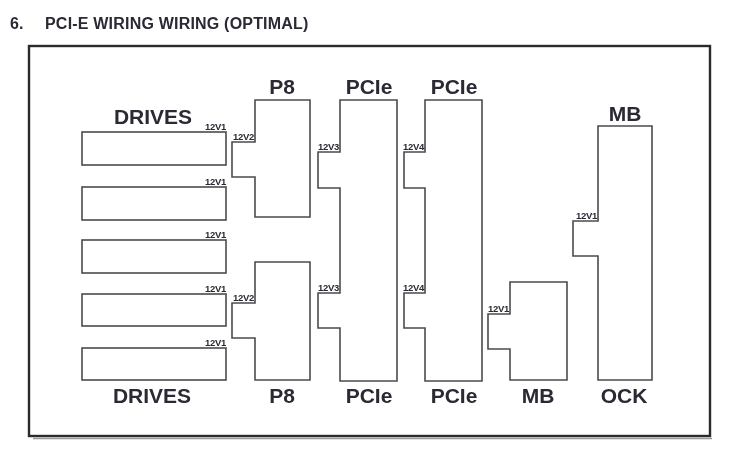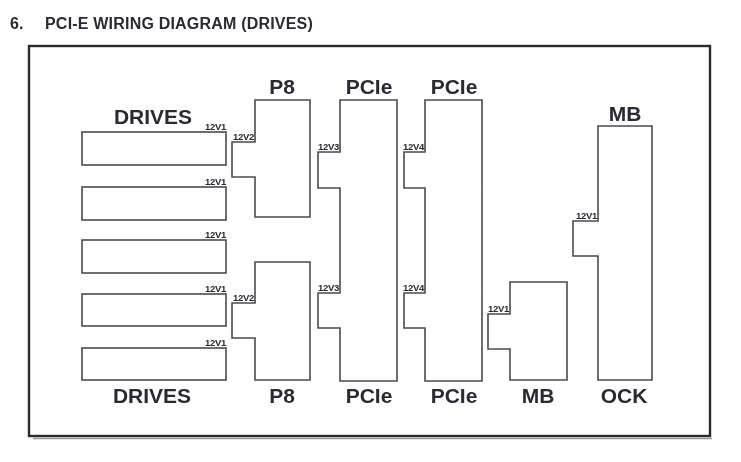--- a/index.html
+++ b/index.html
@@ -60,21 +60,21 @@
     letter-spacing: -0.3px;
     text-anchor: end;
   }
 </style>
 </head>
 <body>
 
 <div class="page">
   <div class="section-title">
     <span class="section-number">6.</span>
-    <span class="section-title-text">PCI-E WIRING DIAGRAM (DRIVES)</span>
+    <span class="section-title-text">PCI-E WIRING WIRING (OPTIMAL)</span>
   </div>
   <svg class="diagram" width="741" height="462" viewBox="0 0 741 462" xmlns="http://www.w3.org/2000/svg">
       <line x1="33" y1="438.5" x2="712" y2="438.5" stroke="#9a9a9a" stroke-width="1.6"></line>
       <rect x="29" y="46" width="681" height="390" fill="#ffffff" stroke="#2b2b2b" stroke-width="2.4"></rect>
       <rect class="shape" stroke="#4b4b4d" x="82" y="132" width="144" height="33"></rect>
       <rect class="shape" stroke="#4b4b4d" x="82" y="187" width="144" height="33"></rect>
       <rect class="shape" stroke="#4b4b4d" x="82" y="240" width="144" height="33"></rect>
       <rect class="shape" stroke="#4b4b4d" x="82" y="294" width="144" height="32"></rect>
       <rect class="shape" stroke="#4b4b4d" x="82" y="348" width="144" height="32"></rect>
       <path class="shape" stroke="#4b4b4d" d="M255,100 H310 V217 H255 V177 H232 V142 H255 Z"></path>

